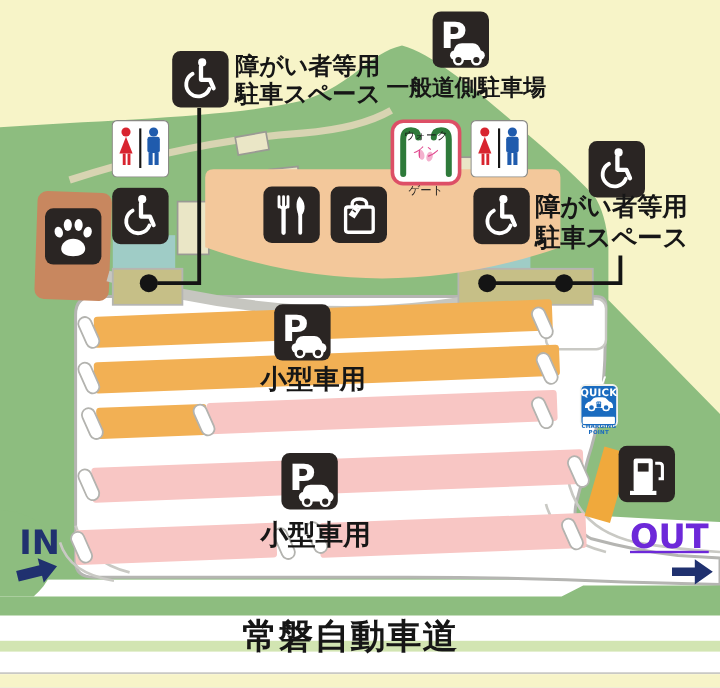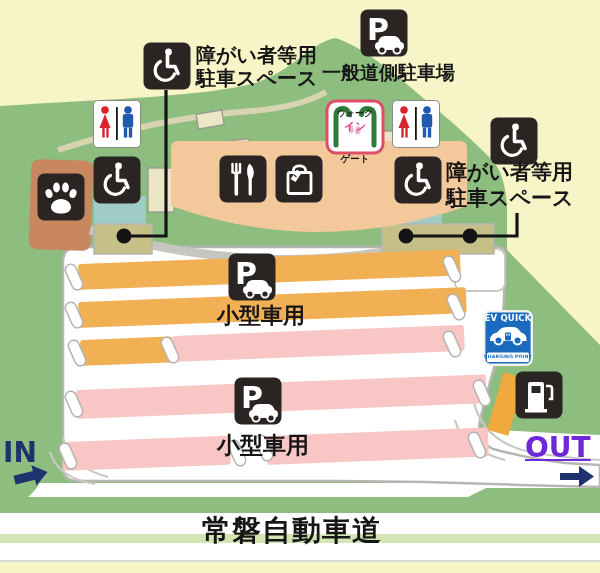--- a/index.html
+++ b/index.html
@@ -9,28 +9,28 @@
   .icon{position:absolute;}
   .icon svg{display:block;width:100%;height:100%;}
   .lbl{position:absolute;font-weight:700;color:#161616;white-space:nowrap;}
   .lbl span{display:block;}
   .lbl-disabled-left{left:196px;top:44px;font-size:20px;line-height:23px;}
   .lbl-general{left:322px;top:60px;font-size:19px;}
   .lbl-disabled-right{left:446px;top:159px;font-size:21px;line-height:26px;}
   .lbl-small{left:217px;top:301px;font-size:22px;}
   .lbl-large{left:217px;top:430px;font-size:23px;}
   .lbl-expwy{left:202px;top:511px;font-size:29px;letter-spacing:1px;}
-  .lbl-in{left:3px;top:436px;font-size:28px;color:#20316f;}
+  .lbl-in{left:16px;top:436px;font-size:28px;color:#20316f;}
   .lbl-out{left:525px;top:431px;font-size:28px;color:#6d28d9;text-decoration:underline;}
   .gate{position:absolute;left:325px;top:99px;width:60px;height:56px;}
-  .gate .t{position:absolute;left:0;width:100%;text-align:center;font-weight:700;color:#1a1a1a;}
+  .gate .t{position:absolute;left:0;width:100%;text-align:center;font-weight:400;color:#1a1a1a;}
   .gate .t1{top:8px;font-size:9px;}
   .gate .t2{top:20px;font-size:11px;color:#e0488e;}
   .gate .t3{top:37px;font-size:9.5px;margin-top:17px;}
-  .ev{position:absolute;left:483px;top:310px;width:50px;height:56px;}
+  .ev{position:absolute;left:483px;top:310px;width:32px;height:56px;}
   .ev .t{position:absolute;left:0;width:100%;text-align:center;font-weight:700;}
   .ev .t1{top:3px;font-size:8.5px;color:#fff;letter-spacing:0.2px;}
   .ev .t2{top:44px;font-size:4.6px;color:#1a6bbf;letter-spacing:0.2px;}
 </style>
 </head>
 <body>
 
 <div class="map">
 
   <svg class="base" width="600" height="573" viewBox="0 0 600 573">

